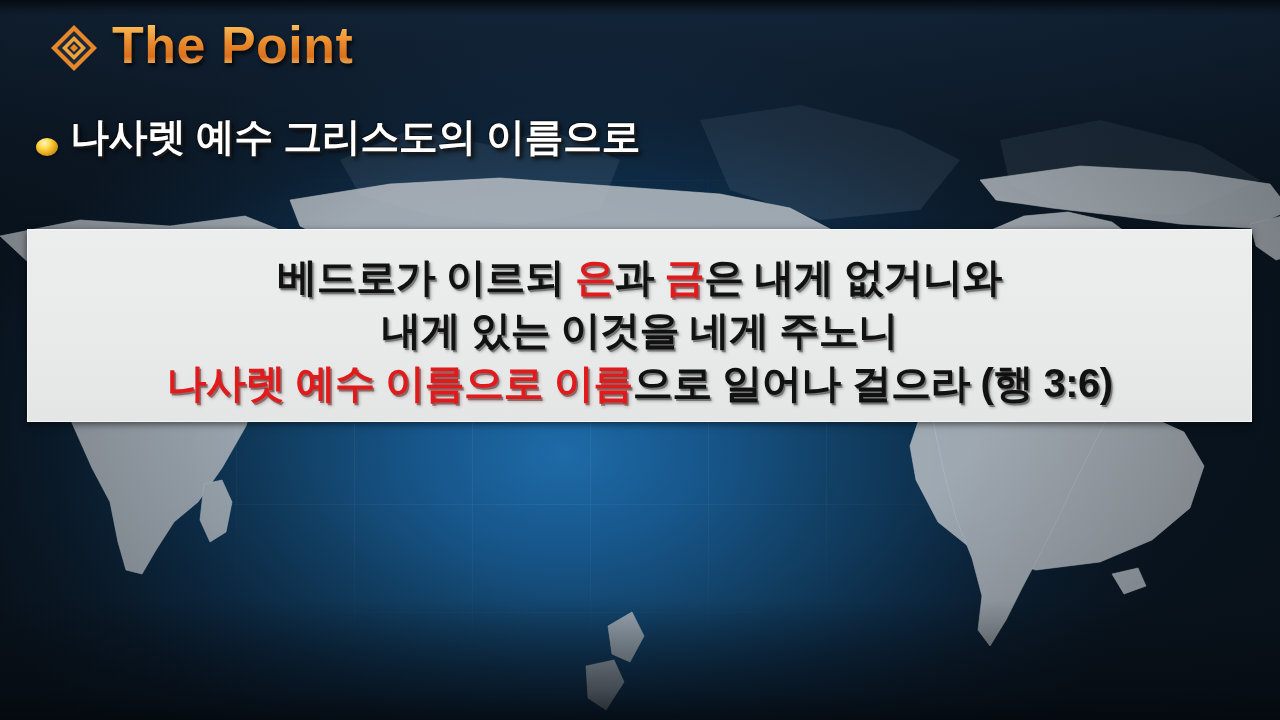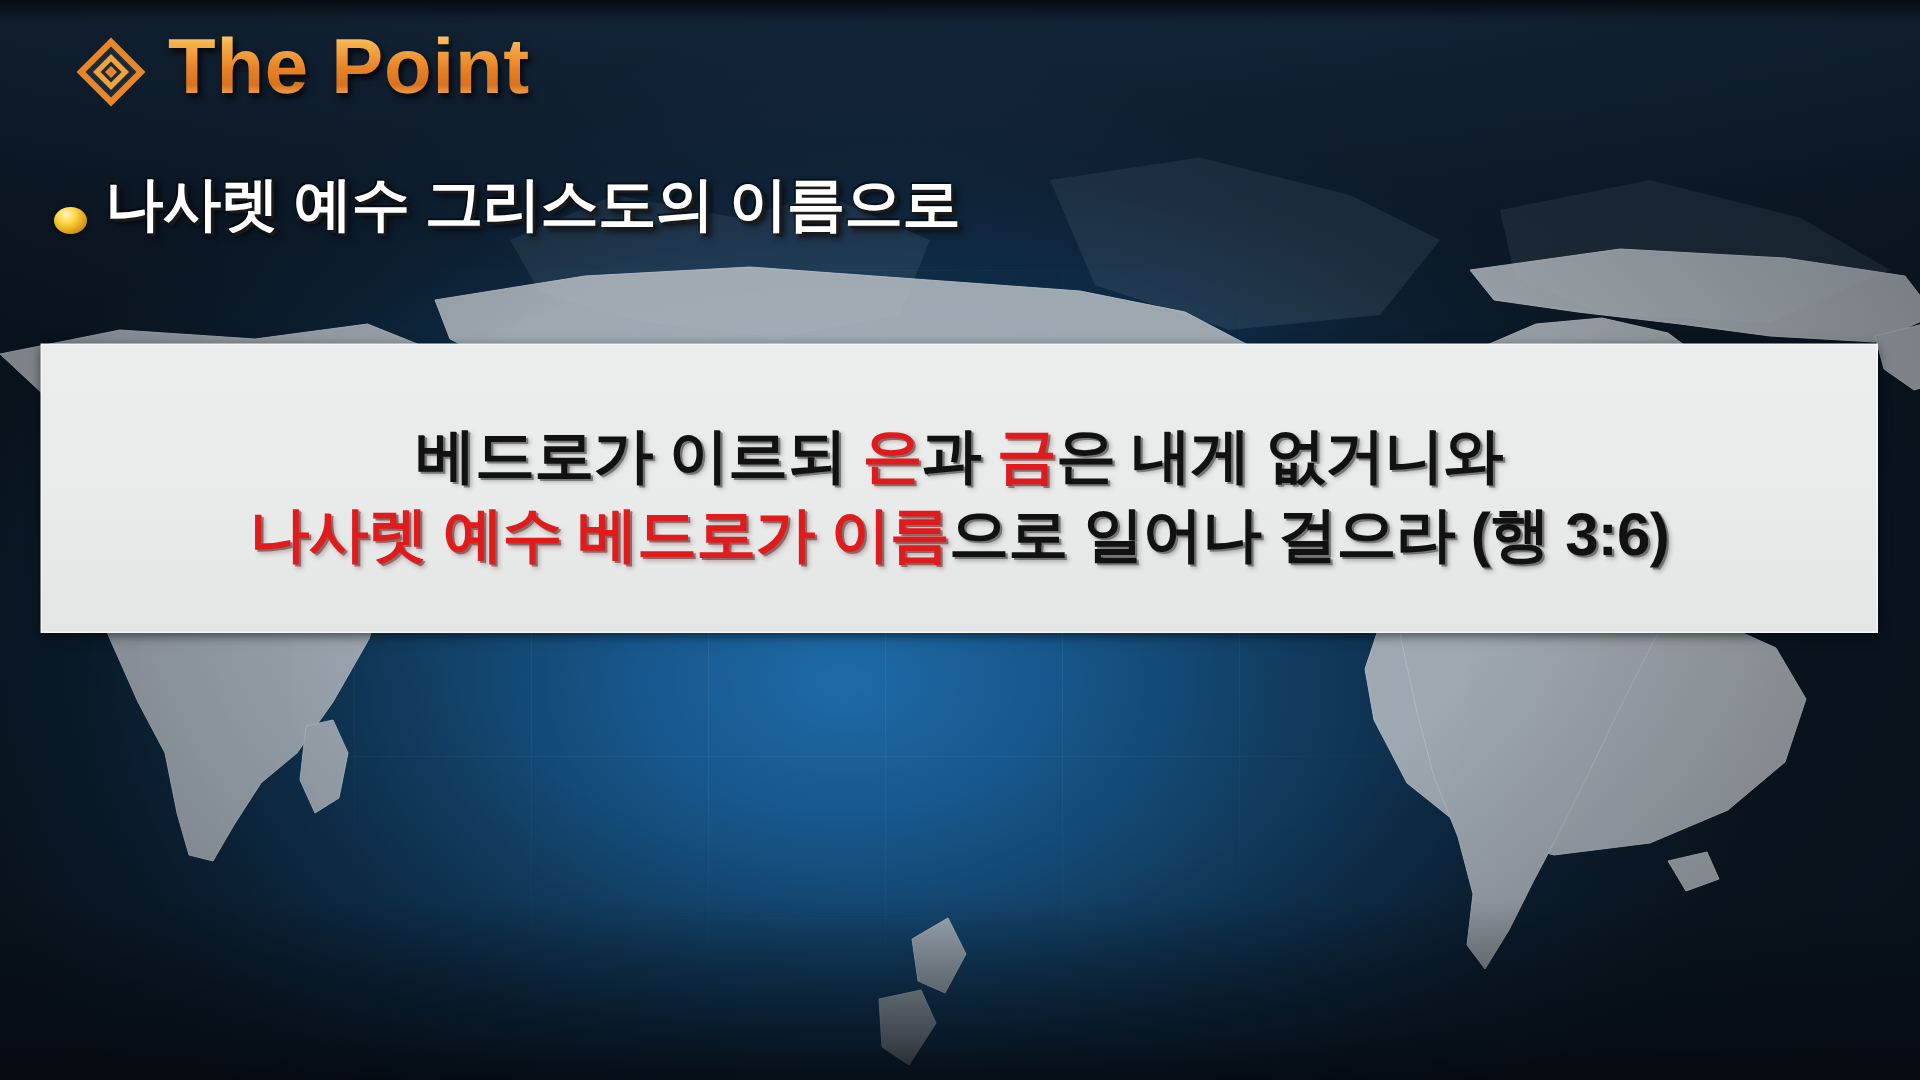--- a/index.html
+++ b/index.html
@@ -282,17 +282,20 @@
   <div class="subtitle-row">
     <span class="gold-bullet"></span>
     <span class="subtitle-text">나사렛 예수 그리스도의 이름으로</span>
   </div>
 
   <div class="verse-panel">
     <div class="verse-line">
       <span>베드로가 이르되 </span><span class="hl-red">은</span><span>과 </span><span class="hl-red">금</span><span>은 내게 없거니와</span>
     </div>
     <div class="verse-line">
-      <span class="hl-red">나사렛 예수 베드로가 이름</span><span>으로 일어나 걸으라 (행 3:6)</span>
+      <span>내게 있는 이것을 네게 주노니</span>
     </div>
+    <div class="verse-line">
+      <span class="hl-red">나사렛 예수 이름으로 이름</span><span>으로 일어나 걸으라 (행 3:6)</span>
+    </div>
   </div>
 
 </div>
 
 </body></html>

